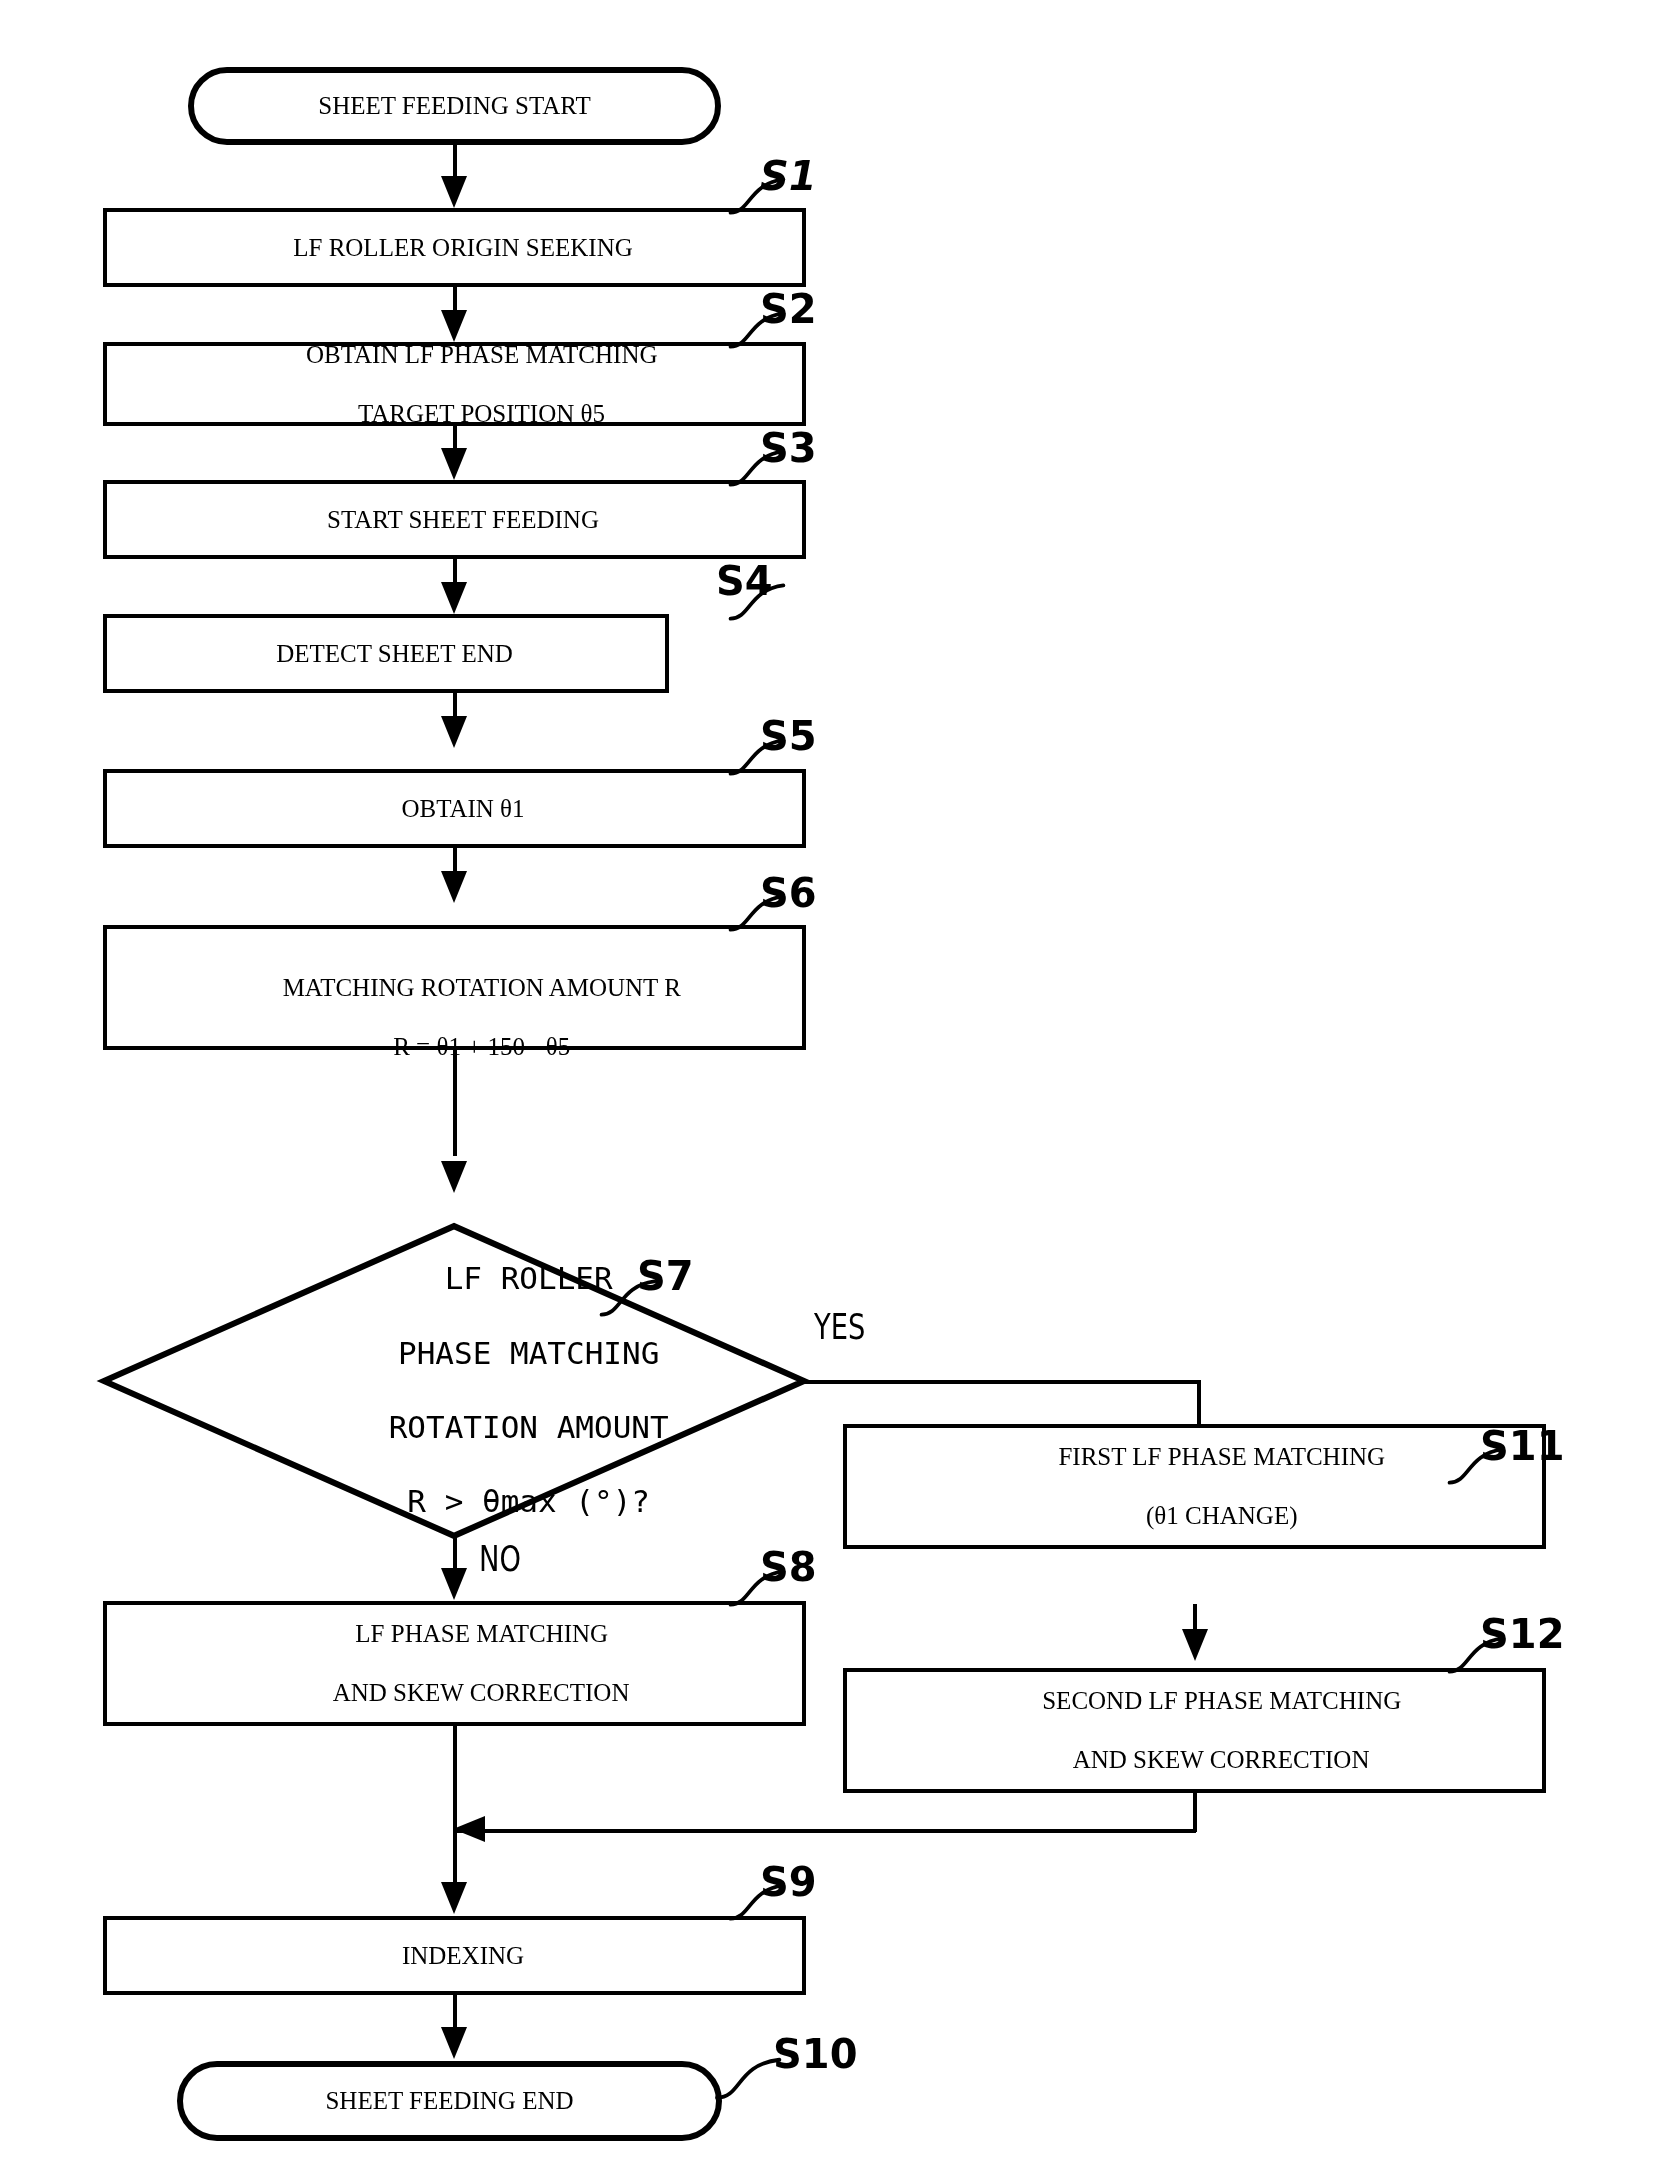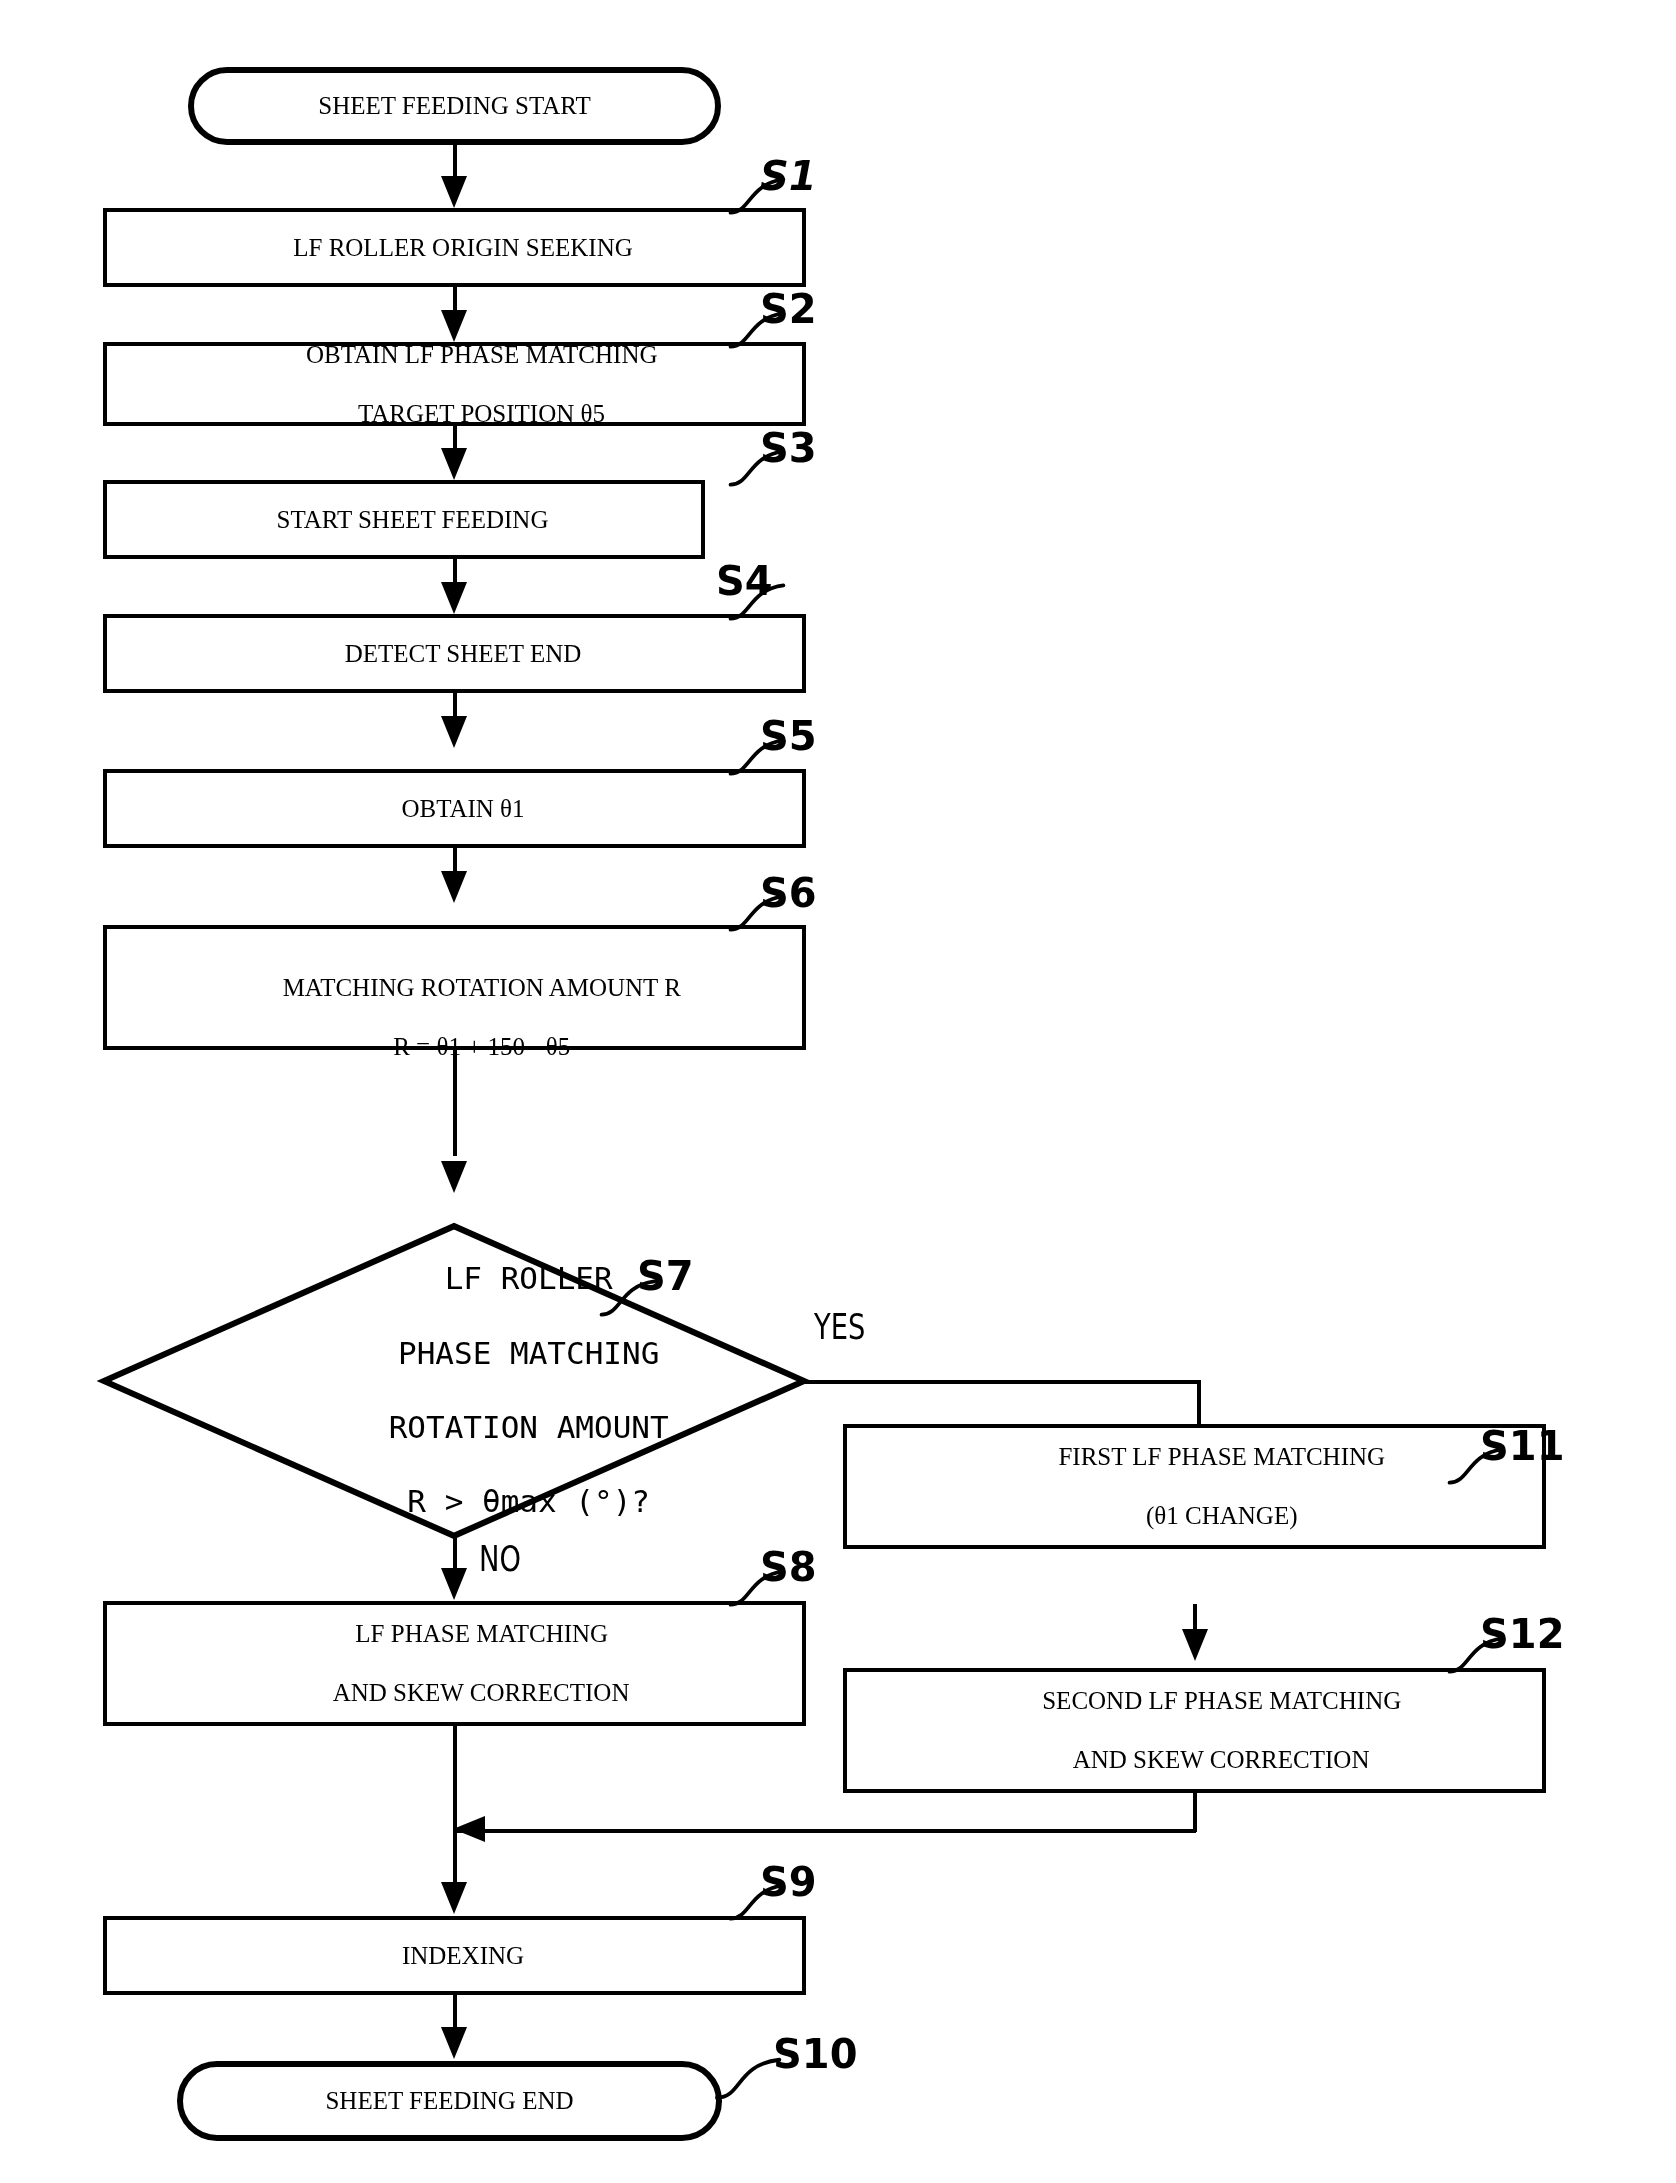--- a/index.html
+++ b/index.html
@@ -123,34 +123,34 @@
   <div class="leader" style="left:729px;top:307px;">
     <svg width="68" height="43" viewBox="0 0 90 56">
         <path d="M2 52 C 28 52, 26 14, 72 8" stroke="#000" stroke-width="5" fill="none" stroke-linecap="round"></path>
       </svg>
   </div>
   <div class="steplabel" style="left:760px;top:289px;">S2</div>
 
   <div class="vline" style="left:453px;top:425px;height:29px;"></div>
   <div class="arrowhead-down" style="left:441px;top:448px;"></div>
 
-  <div class="node process" style="left:103px;top:480px;width:602px;height:79px;">
+  <div class="node process" style="left:103px;top:480px;width:703px;height:79px;">
     <span class="txt">START SHEET FEEDING</span>
   </div>
   <div class="leader" style="left:729px;top:445px;">
     <svg width="68" height="43" viewBox="0 0 90 56">
         <path d="M2 52 C 28 52, 26 14, 72 8" stroke="#000" stroke-width="5" fill="none" stroke-linecap="round"></path>
       </svg>
   </div>
   <div class="steplabel" style="left:760px;top:428px;">S3</div>
 
   <div class="vline" style="left:453px;top:559px;height:29px;"></div>
   <div class="arrowhead-down" style="left:441px;top:582px;"></div>
 
-  <div class="node process" style="left:103px;top:614px;width:703px;height:79px;">
+  <div class="node process" style="left:103px;top:614px;width:566px;height:79px;">
     <span class="txt">DETECT SHEET END</span>
   </div>
   <div class="leader" style="left:729px;top:579px;">
     <svg width="68" height="43" viewBox="0 0 90 56">
         <path d="M2 52 C 28 52, 26 14, 72 8" stroke="#000" stroke-width="5" fill="none" stroke-linecap="round"></path>
       </svg>
   </div>
   <div class="steplabel" style="left:716px;top:561px;">S4</div>
 
   <div class="vline" style="left:453px;top:693px;height:29px;"></div>

